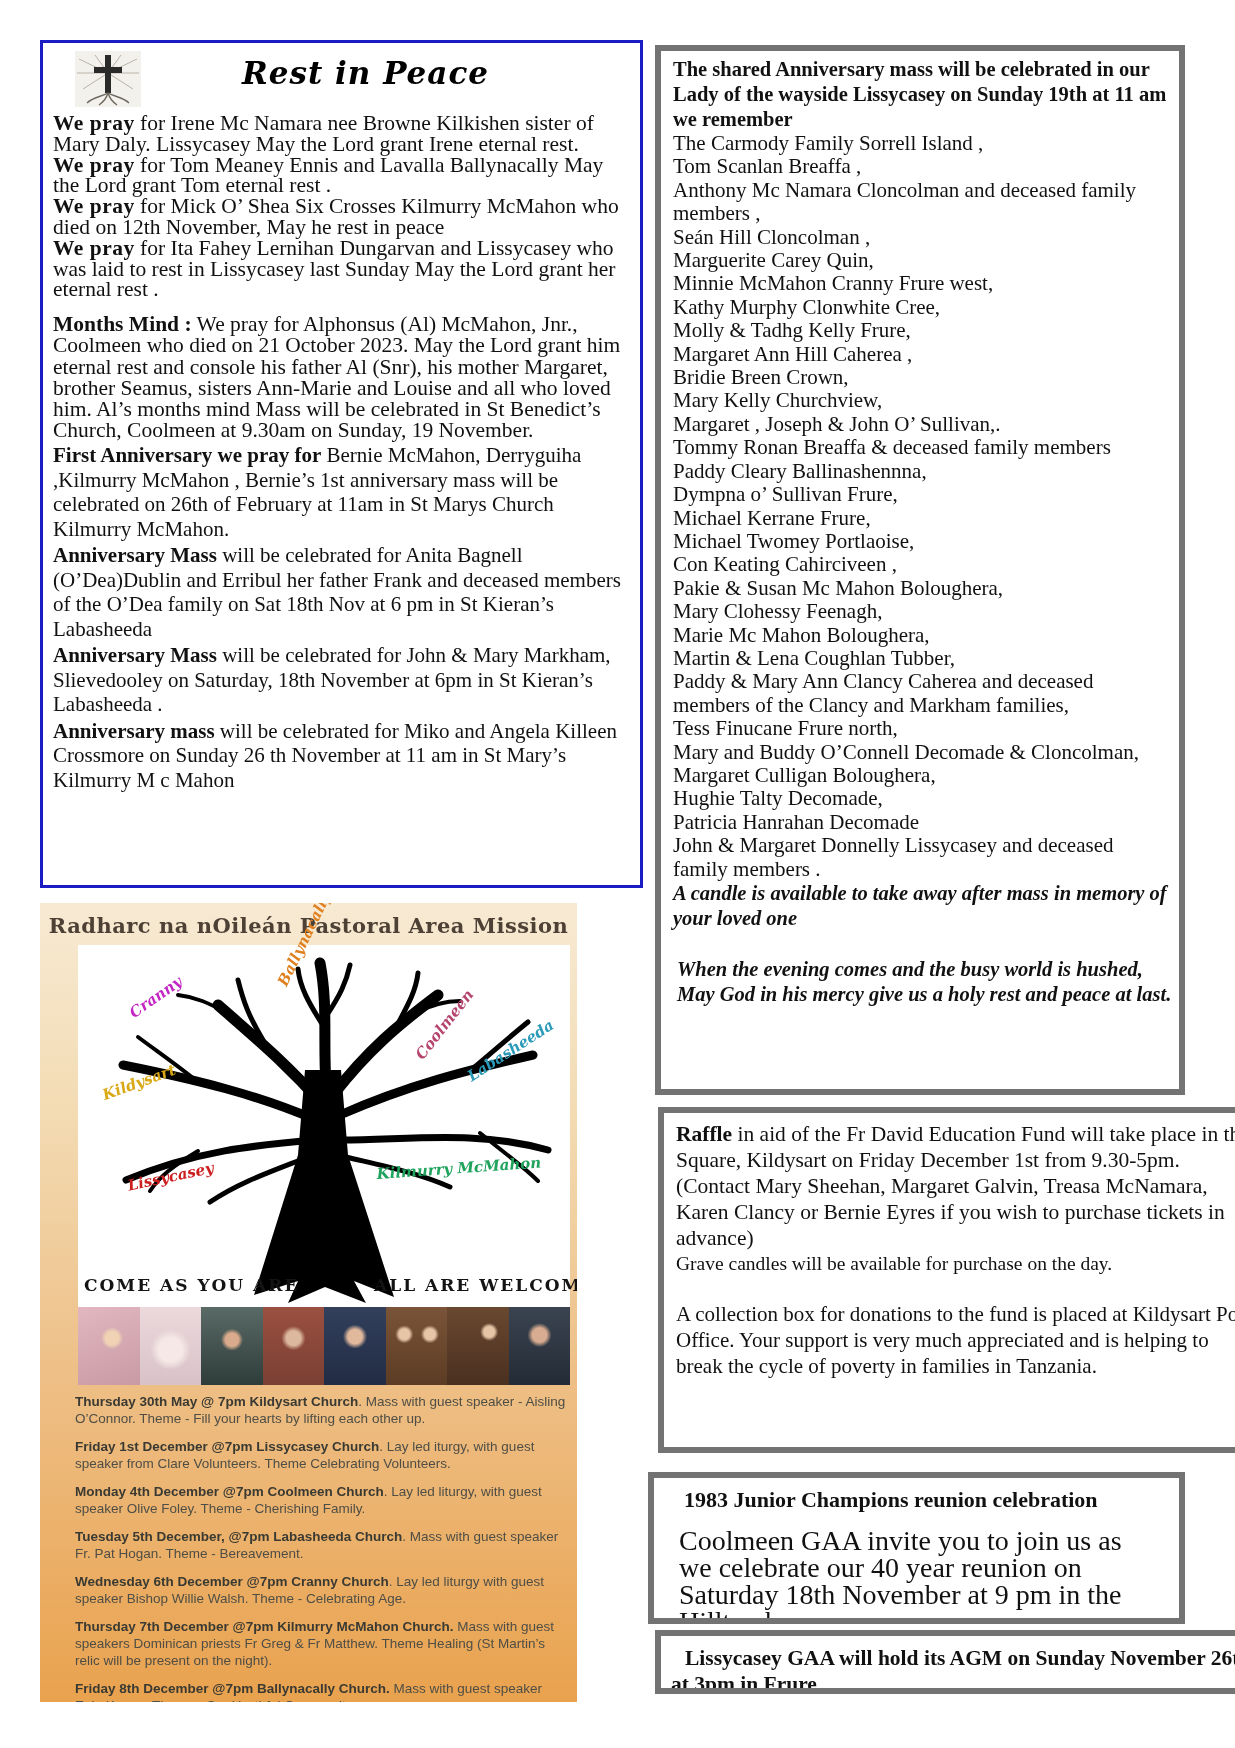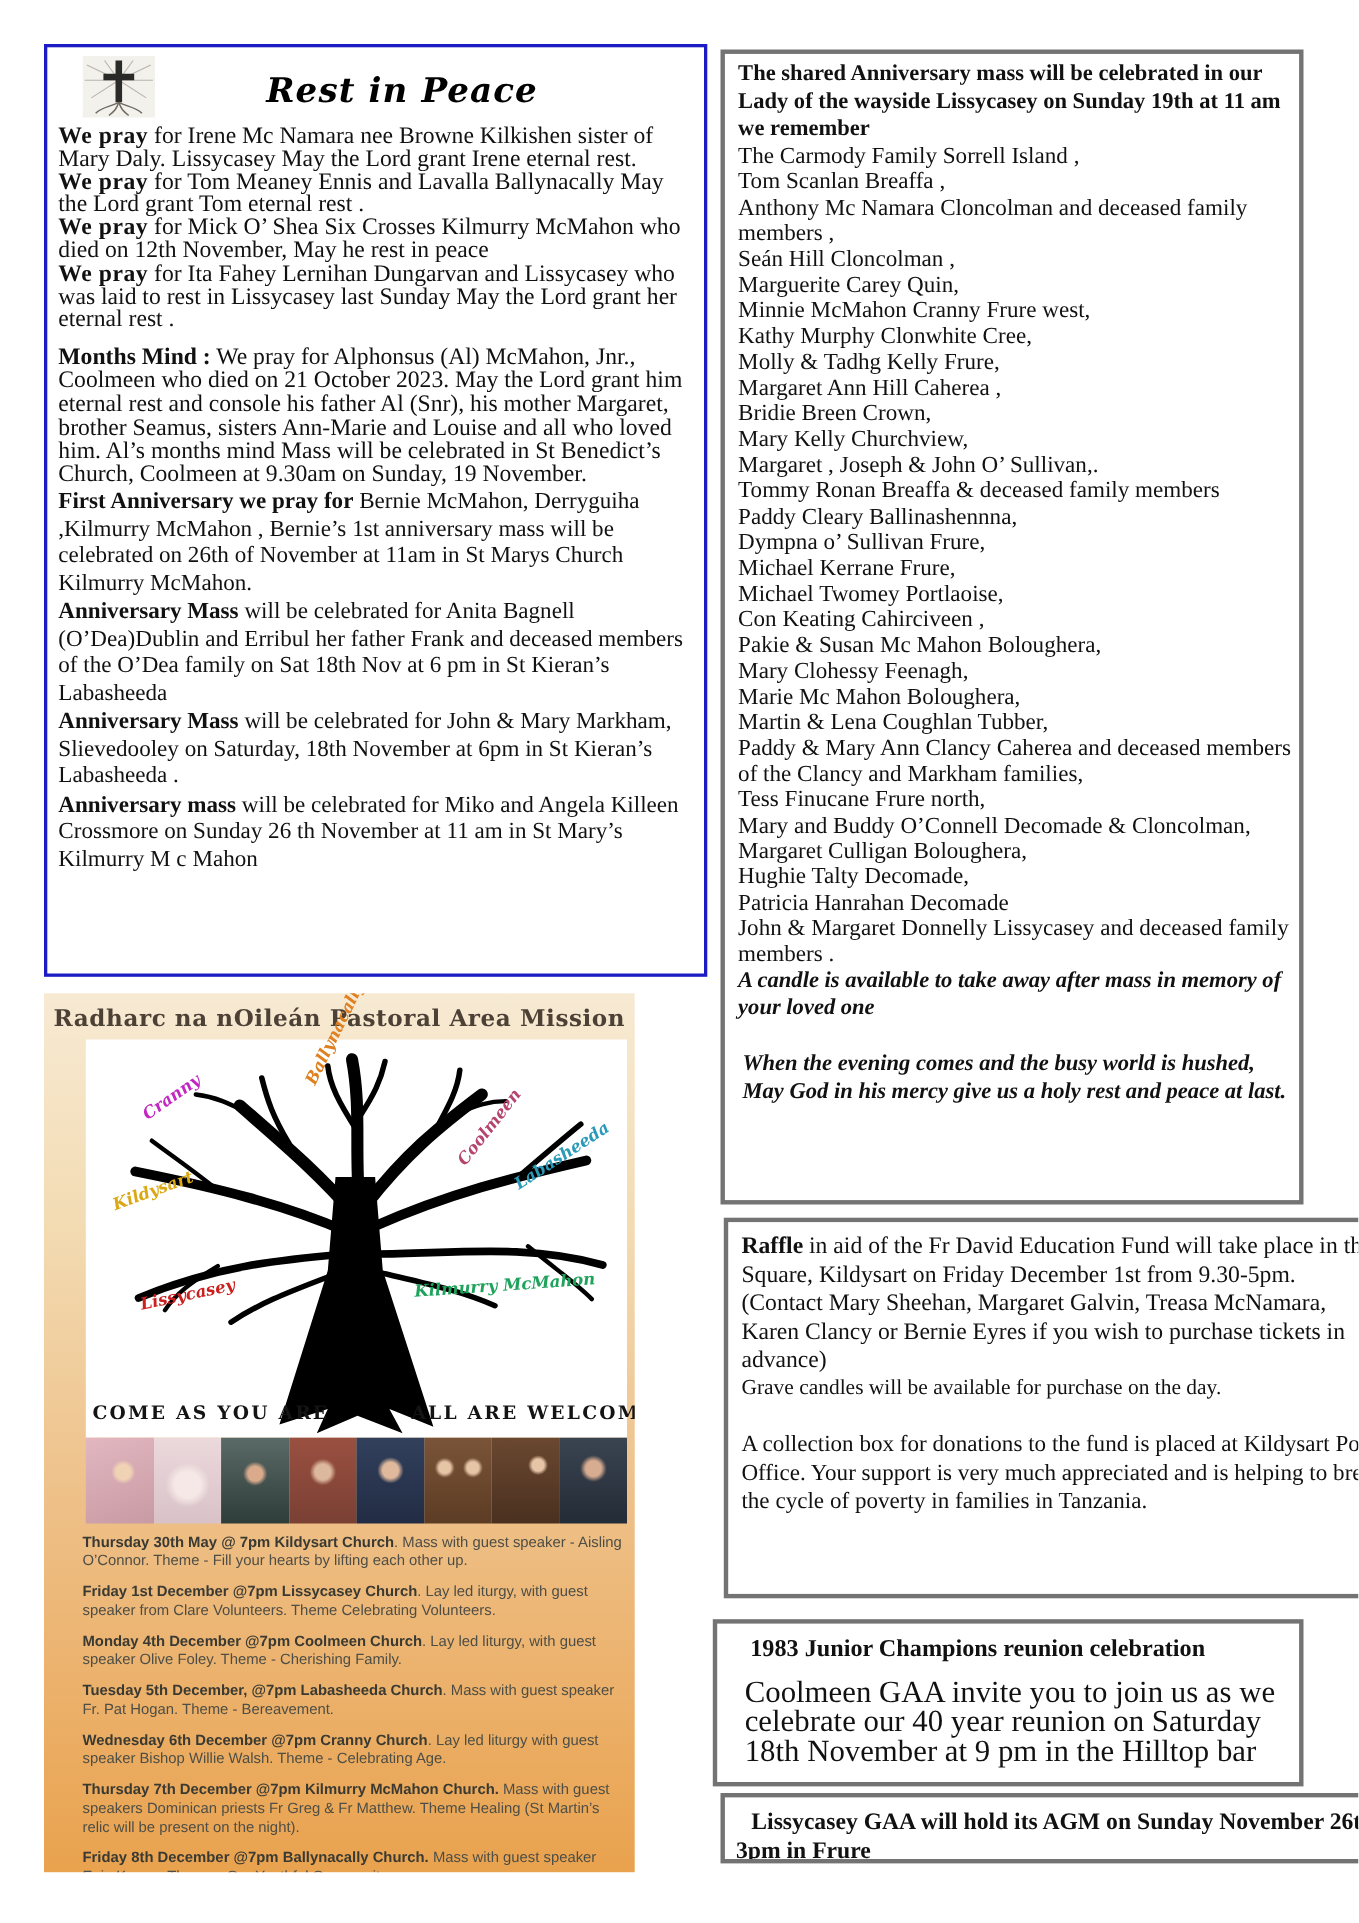--- a/index.html
+++ b/index.html
@@ -2,31 +2,31 @@
 <html><head>
 <meta charset="utf-8">
 <style>
   html,body{margin:0;padding:0;background:#ffffff;}
   #page{position:relative;width:1235px;height:1748px;background:#ffffff;overflow:hidden;
         font-family:"Liberation Serif", serif;color:#111;}
 
   
   #rip-box{position:absolute;left:40px;top:40px;width:603px;height:848px;box-sizing:border-box;
            border:3px solid #1c1cc4;padding:6px 10px 8px 10px;overflow:hidden;background:#fff;}
-  .rip-header{display:flex;align-items:center;height:62px;margin-bottom:2px;gap:20px;}
+  .rip-header{display:flex;align-items:flex-start;height:62px;margin-bottom:2px;gap:20px;}
   .cross-wrap{margin-left:22px;margin-top:2px;}
   .rip-title{flex:1;text-align:center;margin:6px 60px 0 0;font-family:"DejaVu Serif", serif;
              font-weight:bold;font-style:italic;font-size:31px;letter-spacing:1px;color:#000;}
   .rip-p{margin:0;font-size:21.5px;line-height:20.8px;}
   .rip-p b{letter-spacing:.5px;}
   .mm-p{margin:14px 0 2px 0;font-size:21.5px;line-height:21.2px;}
   .ann-p{margin:2px 0;font-size:21px;line-height:24.5px;}
 
   
-  .blackbox{position:absolute;box-sizing:border-box;border:4px solid #737373;background:#fff;}
+  .blackbox{position:absolute;box-sizing:border-box;border:6px solid #737373;background:#fff;}
   #shared-box{left:655px;top:45px;width:530px;height:1050px;padding:6px 6px 6px 12px;overflow:hidden;}
   .sm-header{margin:0;font-weight:bold;font-size:20.5px;line-height:25px;}
   .sm-name{font-size:21px;line-height:23.4px;}
   .sm-candle{margin:0;font-weight:bold;font-style:italic;font-size:20.5px;line-height:25px;}
   .sm-blessing{margin:0;font-weight:bold;font-style:italic;font-size:20.5px;line-height:25px;padding-left:4px;}
   .sm-gap{margin-top:26px;}
 
   #raffle-box{left:658px;top:1107px;width:615px;height:346px;padding:8px 8px 8px 12px;overflow:hidden;}
   .raffle-p{margin:0;font-size:21.5px;line-height:26px;}
   .raffle-small{margin:0;font-size:19.5px;line-height:25px;}
@@ -117,21 +117,21 @@
 
         <p class="rip-p"><b>We pray</b><span> for Mick O’ Shea  Six Crosses Kilmurry McMahon who died on 12th November,  May he rest in peace</span></p>
 
         <p class="rip-p"><b>We  pray</b><span> for  Ita Fahey Lernihan  Dungarvan and Lissycasey  who was laid to rest in Lissycasey last Sunday  May the Lord grant her eternal rest .</span></p>
       </div>
 
     <p class="mm-p"><b>Months Mind :</b><span>  We pray for Alphonsus (Al) McMahon, Jnr., Coolmeen who died on 21 October 2023. May the Lord grant him eternal rest and console his father Al (Snr), his mother Margaret, brother Seamus, sisters Ann-Marie and Louise and all who loved him. Al’s months mind Mass will be celebrated in St Benedict’s Church, Coolmeen at 9.30am on Sunday, 19 November.</span></p>
 
     <div>
 
-        <p class="ann-p"><b>First  Anniversary   we pray for</b><span> Bernie McMahon, Derryguiha  ,Kilmurry McMahon , Bernie’s 1st anniversary  mass will  be celebrated on 26th of November  at 11am in St Marys Church Kilmurry  McMahon.</span></p>
+        <p class="ann-p"><b>First  Anniversary   we pray for</b><span> Bernie McMahon, Derryguiha  ,Kilmurry McMahon , Bernie’s 1st anniversary  mass will  be celebrated on 26th of February  at 11am in St Marys Church Kilmurry  McMahon.</span></p>
 
         <p class="ann-p"><b>Anniversary Mass</b><span> will be celebrated for  Anita Bagnell (O’Dea)Dublin and Erribul her father Frank and deceased members of the O’Dea family on Sat 18th Nov at 6 pm in St Kieran’s Labasheeda</span></p>
 
         <p class="ann-p"><b>Anniversary Mass</b><span> will be celebrated for John &amp; Mary Markham, Slievedooley on Saturday, 18th November at 6pm in St Kieran’s Labasheeda .</span></p>
 
         <p class="ann-p"><b>Anniversary mass</b><span> will be celebrated for Miko and Angela Killeen Crossmore on Sunday 26 th November at 11 am in St Mary’s Kilmurry M c Mahon</span></p>
       </div>
   </div>
 
   <div id="shared-box" class="blackbox">

